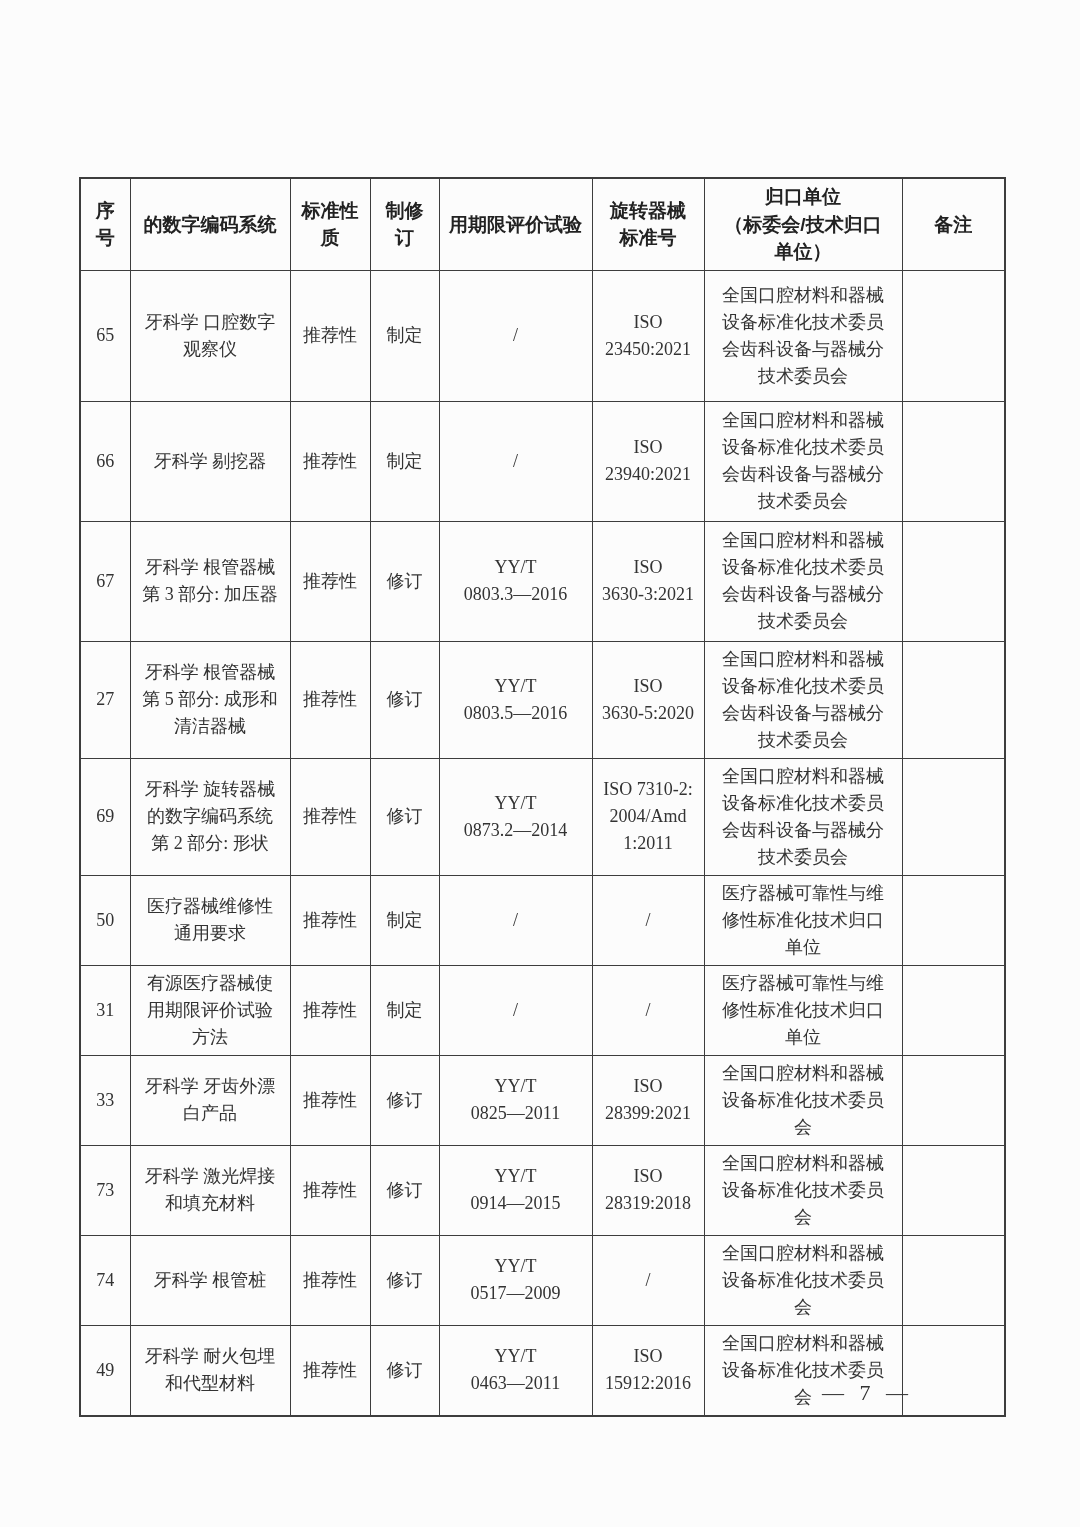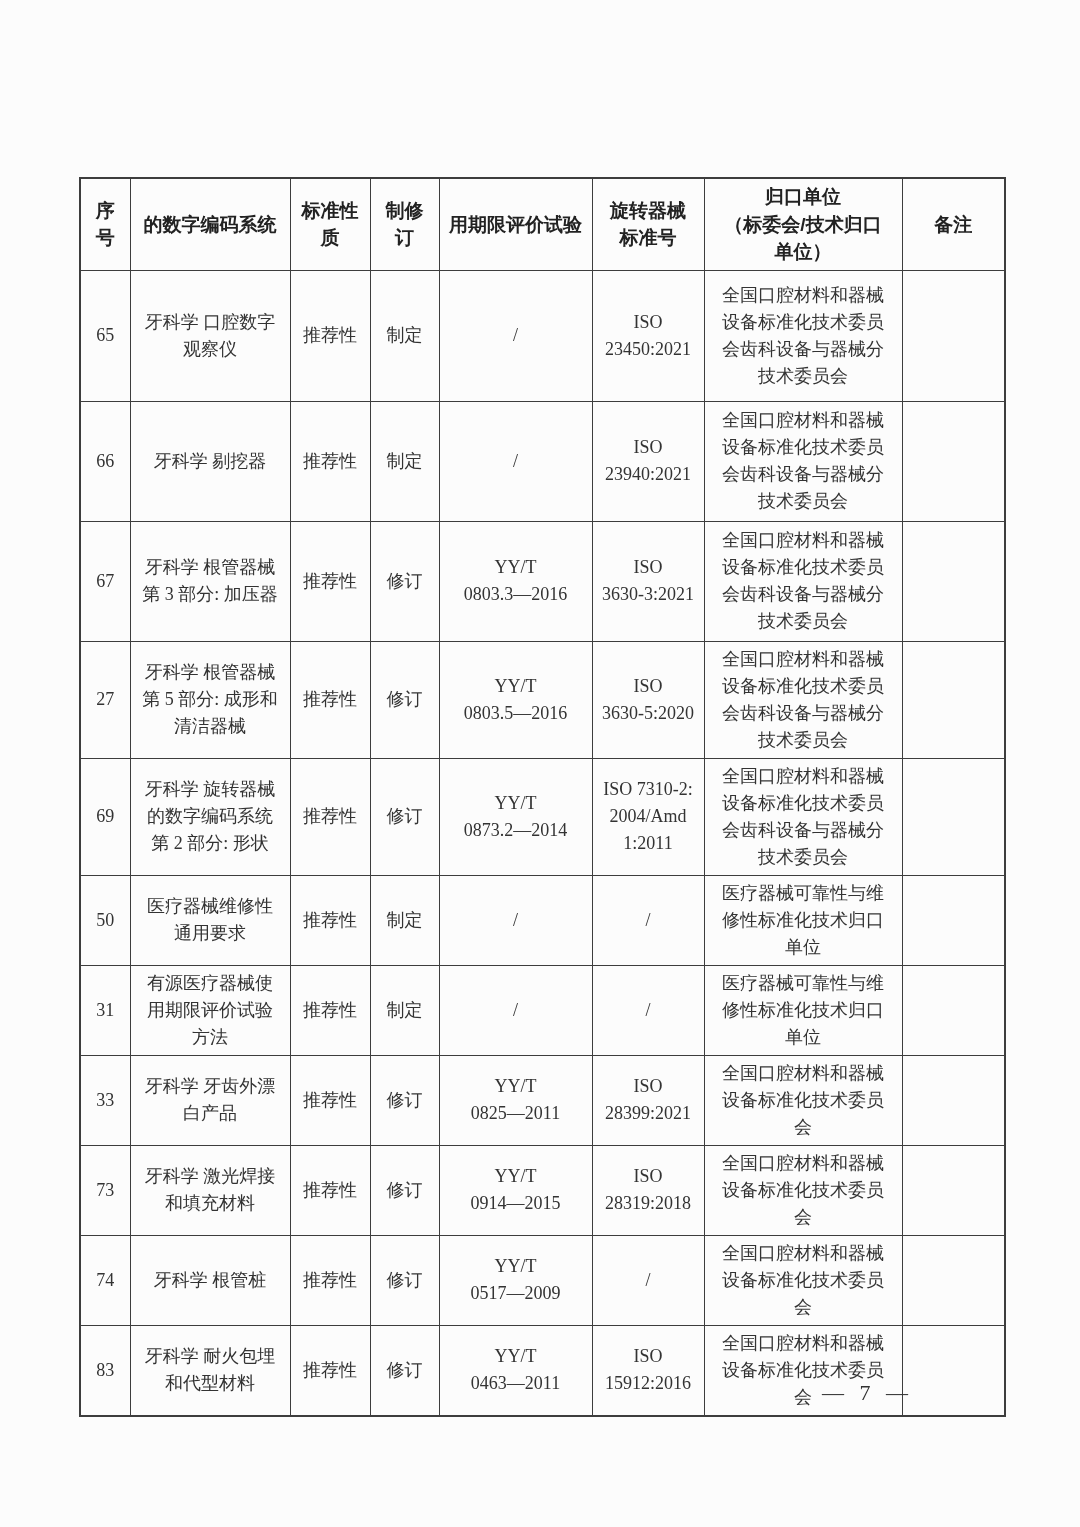--- a/index.html
+++ b/index.html
@@ -233,21 +233,21 @@
         <td>修订</td>
         <td>YY/T
 0517—2009</td>
         <td>/</td>
         <td>全国口腔材料和器械
 设备标准化技术委员
 会</td>
         <td></td>
       </tr>
       <tr class="h10">
-        <td>83</td>
+        <td>49</td>
         <td>牙科学 耐火包埋
 和代型材料</td>
         <td>推荐性</td>
         <td>修订</td>
         <td>YY/T
 0463—2011</td>
         <td>ISO
 15912:2016</td>
         <td>全国口腔材料和器械
 设备标准化技术委员

